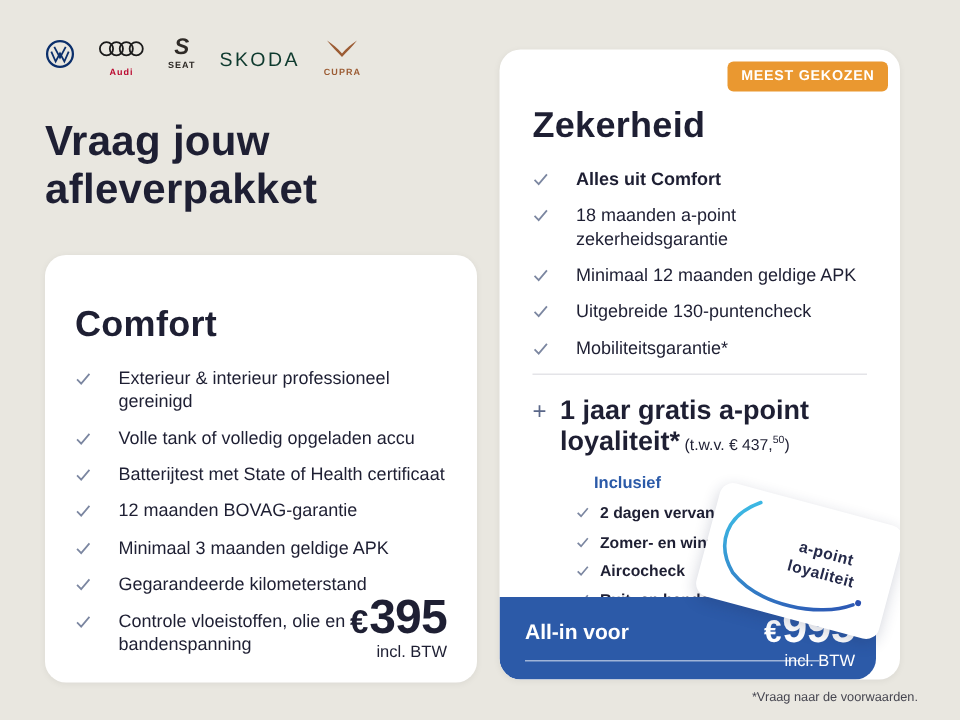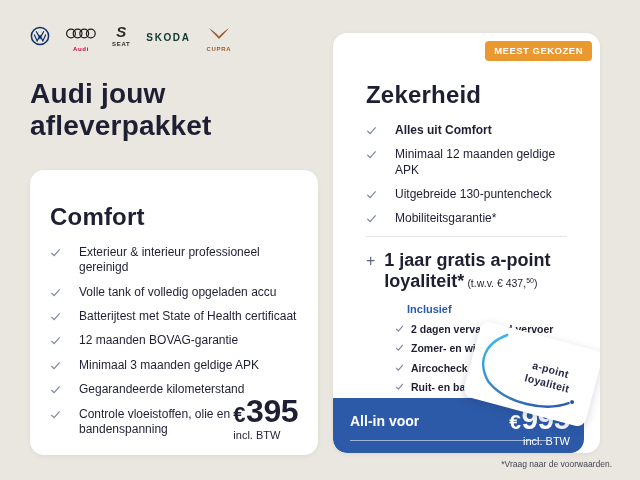--- a/index.html
+++ b/index.html
@@ -6,40 +6,40 @@
   html,body{width:640px;height:480px}
   body{background:#E9E7E0;font-family:"Liberation Sans",sans-serif;position:relative;overflow:hidden;color:#1E1F33}
 
   
   .logos{position:absolute;left:30px;top:26px;display:flex;align-items:flex-start;gap:16px}
   .logo{display:flex;flex-direction:column;align-items:center;gap:2px}
   .logo .sub{font-size:6px;font-weight:700;letter-spacing:.7px;line-height:1}
   .audi-sub{color:#BB0A30}
   .seat-glyph{font-size:15px;font-weight:700;color:#2E2A26;line-height:.85;font-style:italic}
   .seat-sub{color:#2E2A26}
-  .skoda-txt{font-size:10px;font-weight:700;letter-spacing:1.6px;color:#0E3A2E;margin-top:6px}
+  .skoda-txt{font-size:13px;font-weight:400;letter-spacing:1.6px;color:#0E3A2E;margin-top:6px}
   .cupra-sub{color:#9C5C34}
 
   
   h1{position:absolute;left:30px;top:78px;font-size:28px;line-height:1.16;font-weight:600;letter-spacing:.2px;color:#1E1F33}
 
   
   .card{position:absolute;background:#fff;border-radius:14px;box-shadow:0 1px 5px rgba(0,0,0,.06)}
   .comfort{left:30px;top:170px;width:288px;height:285px;padding:18px 20px}
-  .zeker{left:333px;top:33px;width:267px;height:420px;padding:33px;overflow:hidden}
+  .zeker{left:333px;top:33px;width:267px;height:420px;padding:22px;overflow:hidden}
   h2{font-size:24px;font-weight:700;margin:15px 0 14px;letter-spacing:.2px}
 
   ul{list-style:none}
   li{display:flex;gap:18px;margin-bottom:9px;font-size:12px;line-height:1.28;color:#1E1F33}
   li svg{flex:0 0 auto;margin-top:2px}
   li.bold{font-weight:700}
 
   .badge{position:absolute;top:8px;right:8px;background:#EA9830;color:#fff;font-size:9.5px;font-weight:700;letter-spacing:.5px;padding:4px 9px 5px;border-radius:4px}
 
-  .price{position:absolute;right:20px;bottom:14px;}
+  .price{position:absolute;right:20px;bottom:14px;text-align:right}
   .amount{font-size:32px;font-weight:700;letter-spacing:-.5px;line-height:1}
   .amount .cur{font-size:22px;margin-right:1px}
   .vat{font-size:11px;margin-top:2px}
 
   .divider{border:none;border-top:1px solid #E4E4E8;margin:3px 0 13px}
   .plus-row{display:flex;gap:9px;margin-bottom:11px;align-items:baseline}
   .plus-icon{font-size:16px;line-height:1;color:#5A6789;flex:0 0 auto}
   .plus-label{font-size:18px;font-weight:700}
   .plus-val{font-size:10.5px;margin-left:3px;white-space:nowrap}
   .plus-val sup{font-size:7px}
@@ -100,21 +100,21 @@
     <span>
       <svg width="22" height="13" viewBox="0 0 22 13">
         <path d="M1 1 C5 3.6, 8 6, 11 9.6 C14 6, 17 3.6, 21 1 C17.5 5.6, 14 8.6, 11 12 C8 8.6, 4.5 5.6, 1 1 Z" fill="#9C5C34"></path>
       </svg>
     </span>
     <span class="sub cupra-sub">CUPRA</span>
   </div>
 </div>
 
 <h1>
-  <span>Audi jouw</span><br>
+  <span>Vraag jouw</span><br>
   <span>afleverpakket</span>
 </h1>
 
 <section class="card comfort">
   <h2>Comfort</h2>
   <ul>
 
       <li>
         <svg width="11" height="11" viewBox="0 0 12 12">
           <polyline points="1.5,6.5 4.5,9.5 10.5,2.5" fill="none" stroke="#7C87A1" stroke-width="1.3"></polyline>
@@ -175,20 +175,26 @@
   <h2>Zekerheid</h2>
   <ul>
 
       <li class="bold">
         <svg width="11" height="11" viewBox="0 0 12 12">
           <polyline points="1.5,6.5 4.5,9.5 10.5,2.5" fill="none" stroke="#7C87A1" stroke-width="1.3"></polyline>
         </svg>
         <span>Alles uit Comfort</span>
       </li>
 
+      <li>
+        <svg width="11" height="11" viewBox="0 0 12 12">
+          <polyline points="1.5,6.5 4.5,9.5 10.5,2.5" fill="none" stroke="#7C87A1" stroke-width="1.3"></polyline>
+        </svg>
+        <span>18 maanden a-point zekerheidsgarantie</span>
+      </li>
 
       <li>
         <svg width="11" height="11" viewBox="0 0 12 12">
           <polyline points="1.5,6.5 4.5,9.5 10.5,2.5" fill="none" stroke="#7C87A1" stroke-width="1.3"></polyline>
         </svg>
         <span>Minimaal 12 maanden geldige APK</span>
       </li>
 
 
       <li>

